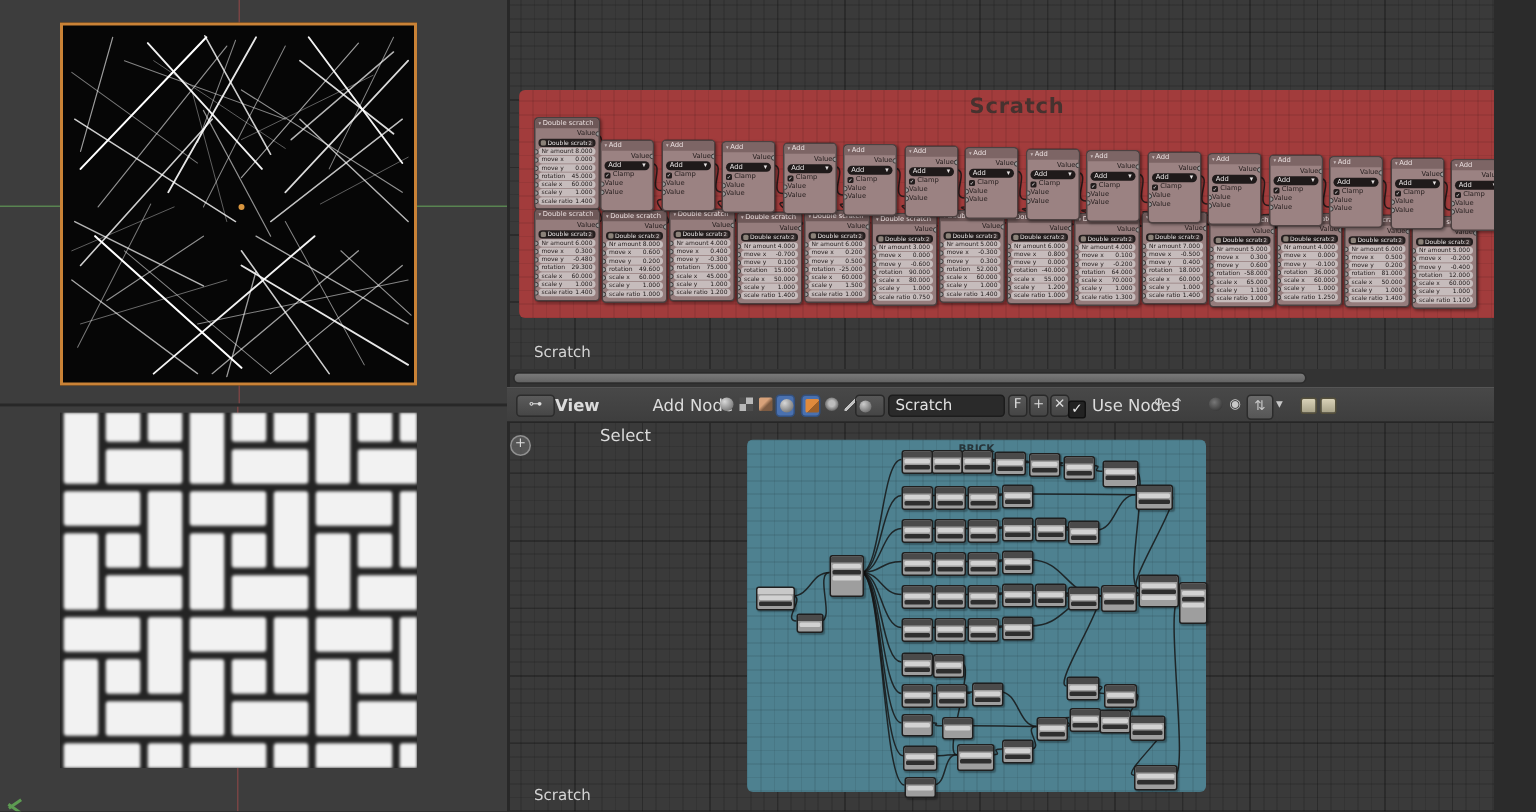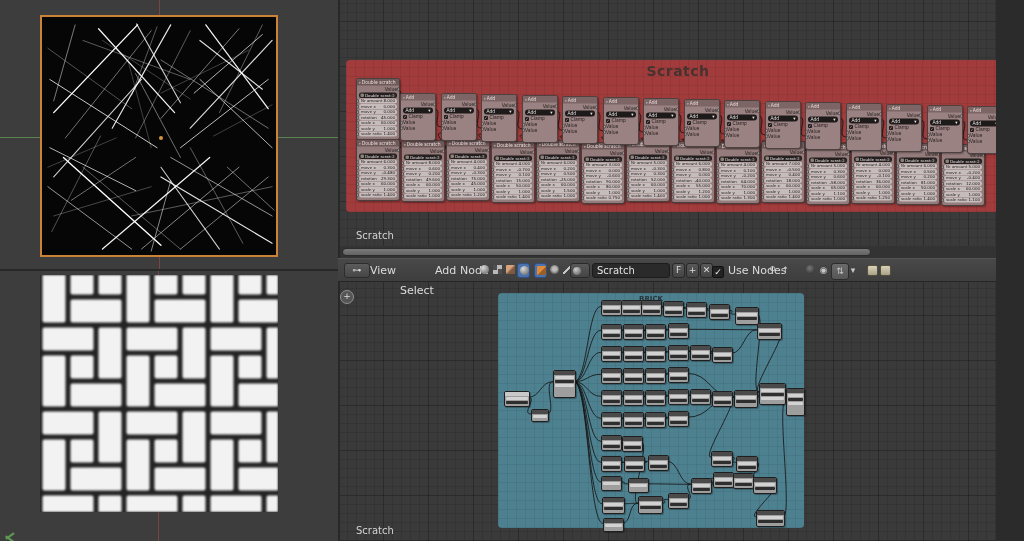--- a/index.html
+++ b/index.html
@@ -1414,21 +1414,21 @@
     <div id="hscroll"></div>
   </div>
 
   <div class="plus-region" style="left:340px;top:290px;">+</div>
 
   <div id="header">
     <div id="editor-type-btn" class="hbtn">
       <span>⊶</span>
       <span class="arr"></span>
     </div>
-    <span class="menu" style="left:32px;">View</span>
+    <span class="menu" style="left:32px;font-weight:bold;">View</span>
     <span class="menu" style="left:62px;margin-top:20px;">Select</span>
     <span class="menu" style="left:97px;">Add</span>
     <span class="menu" style="left:122px;">Node</span>
 
     <div class="hbtn iconbtn" style="left:140px;">
         <div class="icon-img ic-sphere"></div>
       </div>
     <div class="hbtn iconbtn" style="left:153px;">
         <div class="icon-img ic-checker"></div>
       </div>

